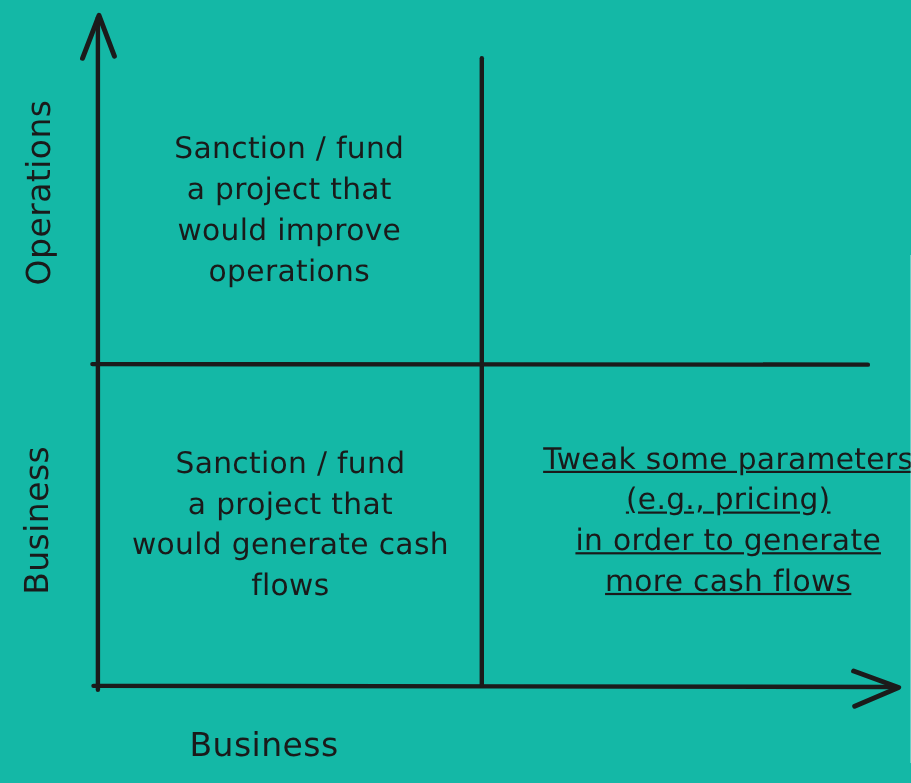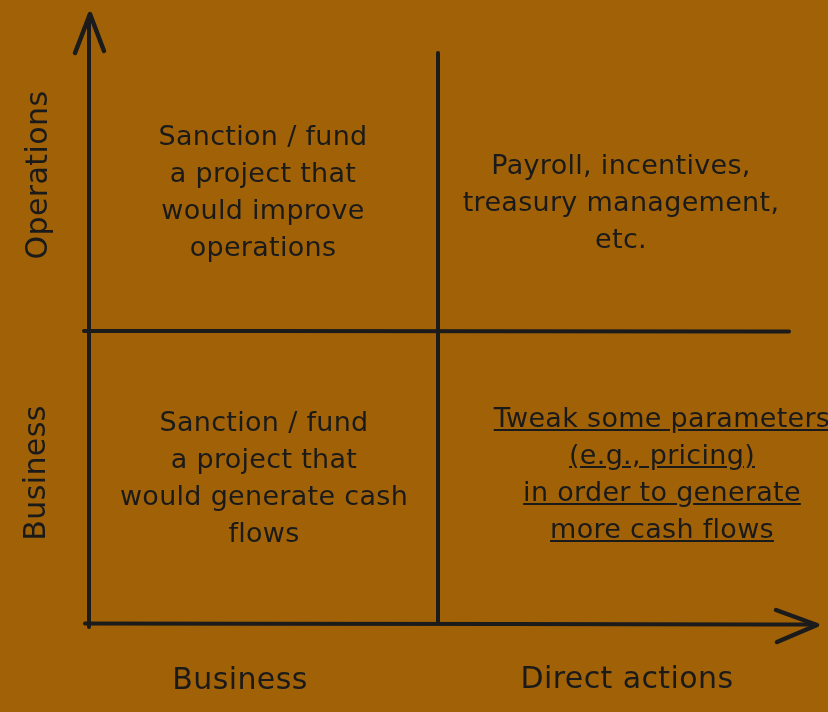--- a/index.html
+++ b/index.html
@@ -4,21 +4,21 @@
 <style>
   html, body {
     margin: 0;
     padding: 0;
     background: #ffffff;
   }
   .canvas {
     position: relative;
     width: 828px;
     height: 712px;
-    background: #a16207;
+    background: #14b8a6;
     font-family: "DejaVu Sans", sans-serif;
     color: #1a1a1a;
     overflow: hidden;
   }
   .strokes {
     position: absolute;
     top: 0;
     left: 0;
   }
   .quadrant-text {
@@ -61,35 +61,31 @@
     <line x1="438" y1="53" x2="438" y2="623" stroke="#1b1b1b" stroke-width="4" stroke-linecap="round"></line>
 
     <line x1="84" y1="331" x2="789" y2="331.5" stroke="#1b1b1b" stroke-width="4" stroke-linecap="round"></line>
   </svg>
 
   <div class="quadrant-text" style="left:263px; top:117px; width:320px;">Sanction / fund
 a project that
 would improve
 operations</div>
 
-  <div class="quadrant-text" style="left:621px; top:146px; width:360px;">Payroll, incentives,
-treasury management,
-etc.</div>
 
   <div class="quadrant-text" style="left:264px; top:403px; width:330px;">Sanction / fund
 a project that
 would generate cash
 flows</div>
 
   <div class="quadrant-text" style="left:662px; top:399px; width:390px;text-decoration:underline;">Tweak some parameters
 (e.g., pricing)
 in order to generate
 more cash flows</div>
 
   <div class="axis-label vertical" style="left:36px; top:175px;">Operations</div>
 
   <div class="axis-label vertical" style="left:34px; top:473px;">Business</div>
 
   <div class="axis-label" style="left:240px; top:678px;">Business</div>
 
-  <div class="axis-label" style="left:627px; top:677px;">Direct actions</div>
 
 </div>
 
 </body></html>

